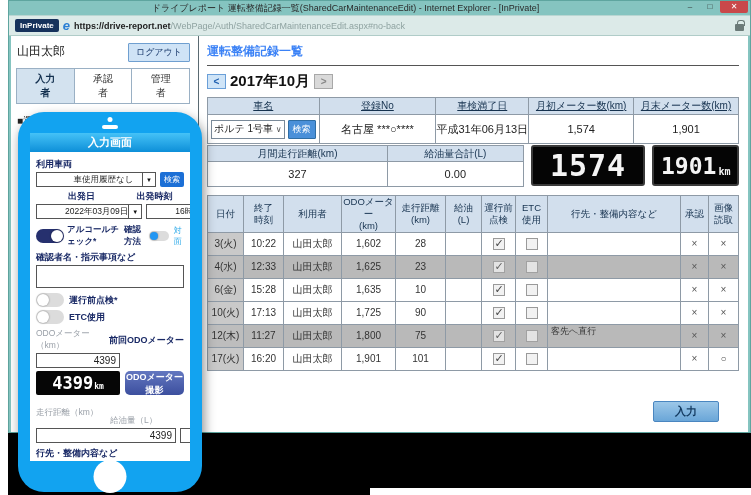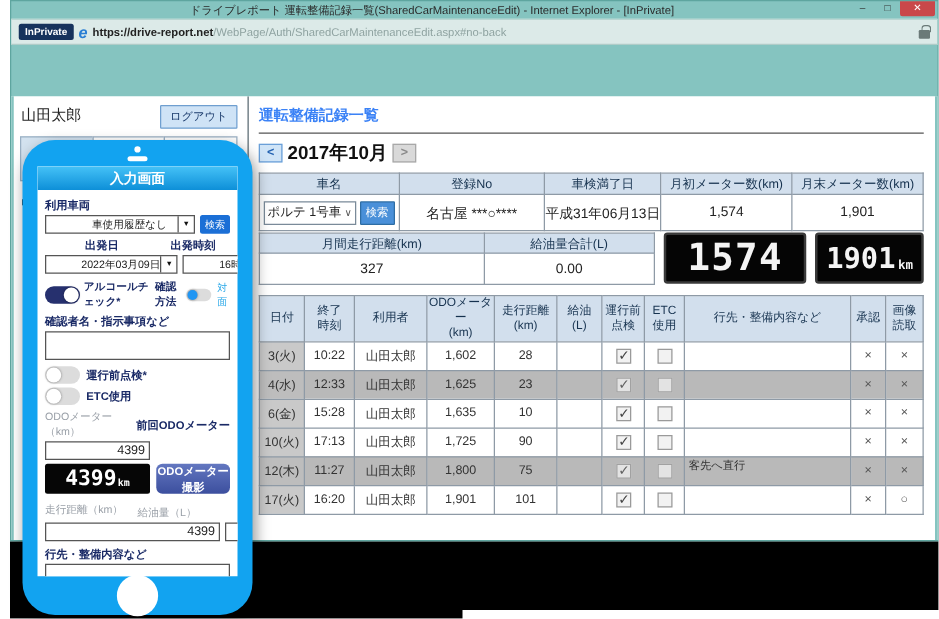--- a/index.html
+++ b/index.html
@@ -21,21 +21,21 @@
   .urlbar { height:21px; background:#dceae8; border-top:1px solid #b9d6d2; border-bottom:1px solid #b0ccc8;
             display:flex; align-items:center; padding:0 6px; gap:4px; }
   .inprivate { background:#16325c; color:#fff; font-size:8px; padding:2px 5px; border-radius:2px; font-weight:bold; }
   .ie-e { color:#2a7fd4; font-weight:bold; font-style:italic; font-size:13px; line-height:13px; }
   .url { font-size:9px; color:#222; flex:1; white-space:nowrap; overflow:hidden; }
   .url .path { color:#8fa3a1; }
   .lock { width:9px; height:7px; background:#6b7a78; border-radius:1px; position:relative; margin-top:3px; }
   .lock::before { content:''; position:absolute; top:-4px; left:1.5px; width:6px; height:5px;
                   border:1.5px solid #6b7a78; border-bottom:none; border-radius:3px 3px 0 0; }
   .page { flex:1; background:#fff; border-left:2px solid #85c4c0; border-right:2px solid #85c4c0;
-          display:flex; overflow:hidden;margin-top:41px; }
+          display:flex; overflow:hidden; }
 
   
   .sidebar { width:187px; padding:7px 8px 0 6px; flex-shrink:0; }
   .side-top { display:flex; justify-content:space-between; align-items:flex-start; }
   .uname { font-size:12px; color:#222; }
   .logout { background:#cfe3f6; border:1px solid #6f9fd0; color:#1a3a6b; font-size:9px;
             padding:2px 7px; border-radius:1px; }
   .tabs { display:flex; margin-top:6px; }
   .tab { flex:1; text-align:center; font-size:10px; padding:3px 16px; border:1px solid #9ab0c4;
          background:#fff; color:#333; margin-left:-1px; }
@@ -51,21 +51,21 @@
   .datenav { display:flex; align-items:center; gap:4px; margin-bottom:6px; }
   .nav-prev { width:19px; height:15px; background:#cfe4f7; border:1px solid #6a9fd8; color:#2060b0;
               font-size:10px; font-weight:bold; line-height:13px; text-align:center; }
   .nav-next { width:19px; height:15px; background:#d9d9d9; border:1px solid #a8a8a8; color:#888;
               font-size:10px; font-weight:bold; line-height:13px; text-align:center; }
   .month { font-size:15px; font-weight:bold; color:#111; }
 
   table { border-collapse:collapse; }
   .vtable { width:100%; table-layout:fixed; }
   .vtable th { background:#d2dfed; border:1px solid #8e9aa6; font-size:10px; font-weight:normal;
-               color:#16324f; height:17px; }
+               color:#16324f; height:17px;text-decoration:underline; }
   .vtable td { border:1px solid #8e9aa6; background:#fff; text-align:center; font-size:11px;
                color:#222; height:29px; }
   .vsel-wrap { display:flex; align-items:center; gap:3px; padding:0 3px; }
   .vselect { flex:1; border:1px solid #7a8a99; background:#fff; display:flex; align-items:center;
              height:19px; font-size:10px; padding:0 2px; color:#222; }
   .vselect span:first-child { flex:1; text-align:left; white-space:nowrap; overflow:hidden; }
   .varrow { color:#555; font-size:8px; }
   .search-btn { background:#4a90d9; border:1px solid #2e6da4; color:#fff; font-size:9px;
                 padding:2px 4px; border-radius:1px; white-space:nowrap; }
 
@@ -413,21 +413,21 @@
         <input class="p-input" style="width: 84px; margin-top: 1px;" readonly="" value="4399">
         <div class="p-row" style="margin-top:3px;">
           <div class="pseg">
             <span>4399</span>
               <span class="unit">km</span>
           </div>
           <button class="photo-btn">ODOメーター撮影</button>
         </div>
         <div class="p-row" style="margin-top:4px;">
           <div class="p-label gray" style="flex:1;margin-top:0;">走行距離（km）</div>
-          <div class="p-label gray" style="flex:1;margin-top:6px;">給油量（L）</div>
+          <div class="p-label gray" style="flex:1;margin-top:16px;">給油量（L）</div>
         </div>
         <div class="p-row" style="gap:4px;margin-top:1px;">
           <input class="p-input" style="flex: 1 1 0%;" readonly="" value="4399">
           <input class="p-input" style="flex: 1 1 0%;" readonly="" value="">
         </div>
         <div class="p-label" style="margin-top:4px;">行先・整備内容など</div>
         <div class="p-box" style="height:30px;margin-top:1px;"></div>
         
         
       </div>

